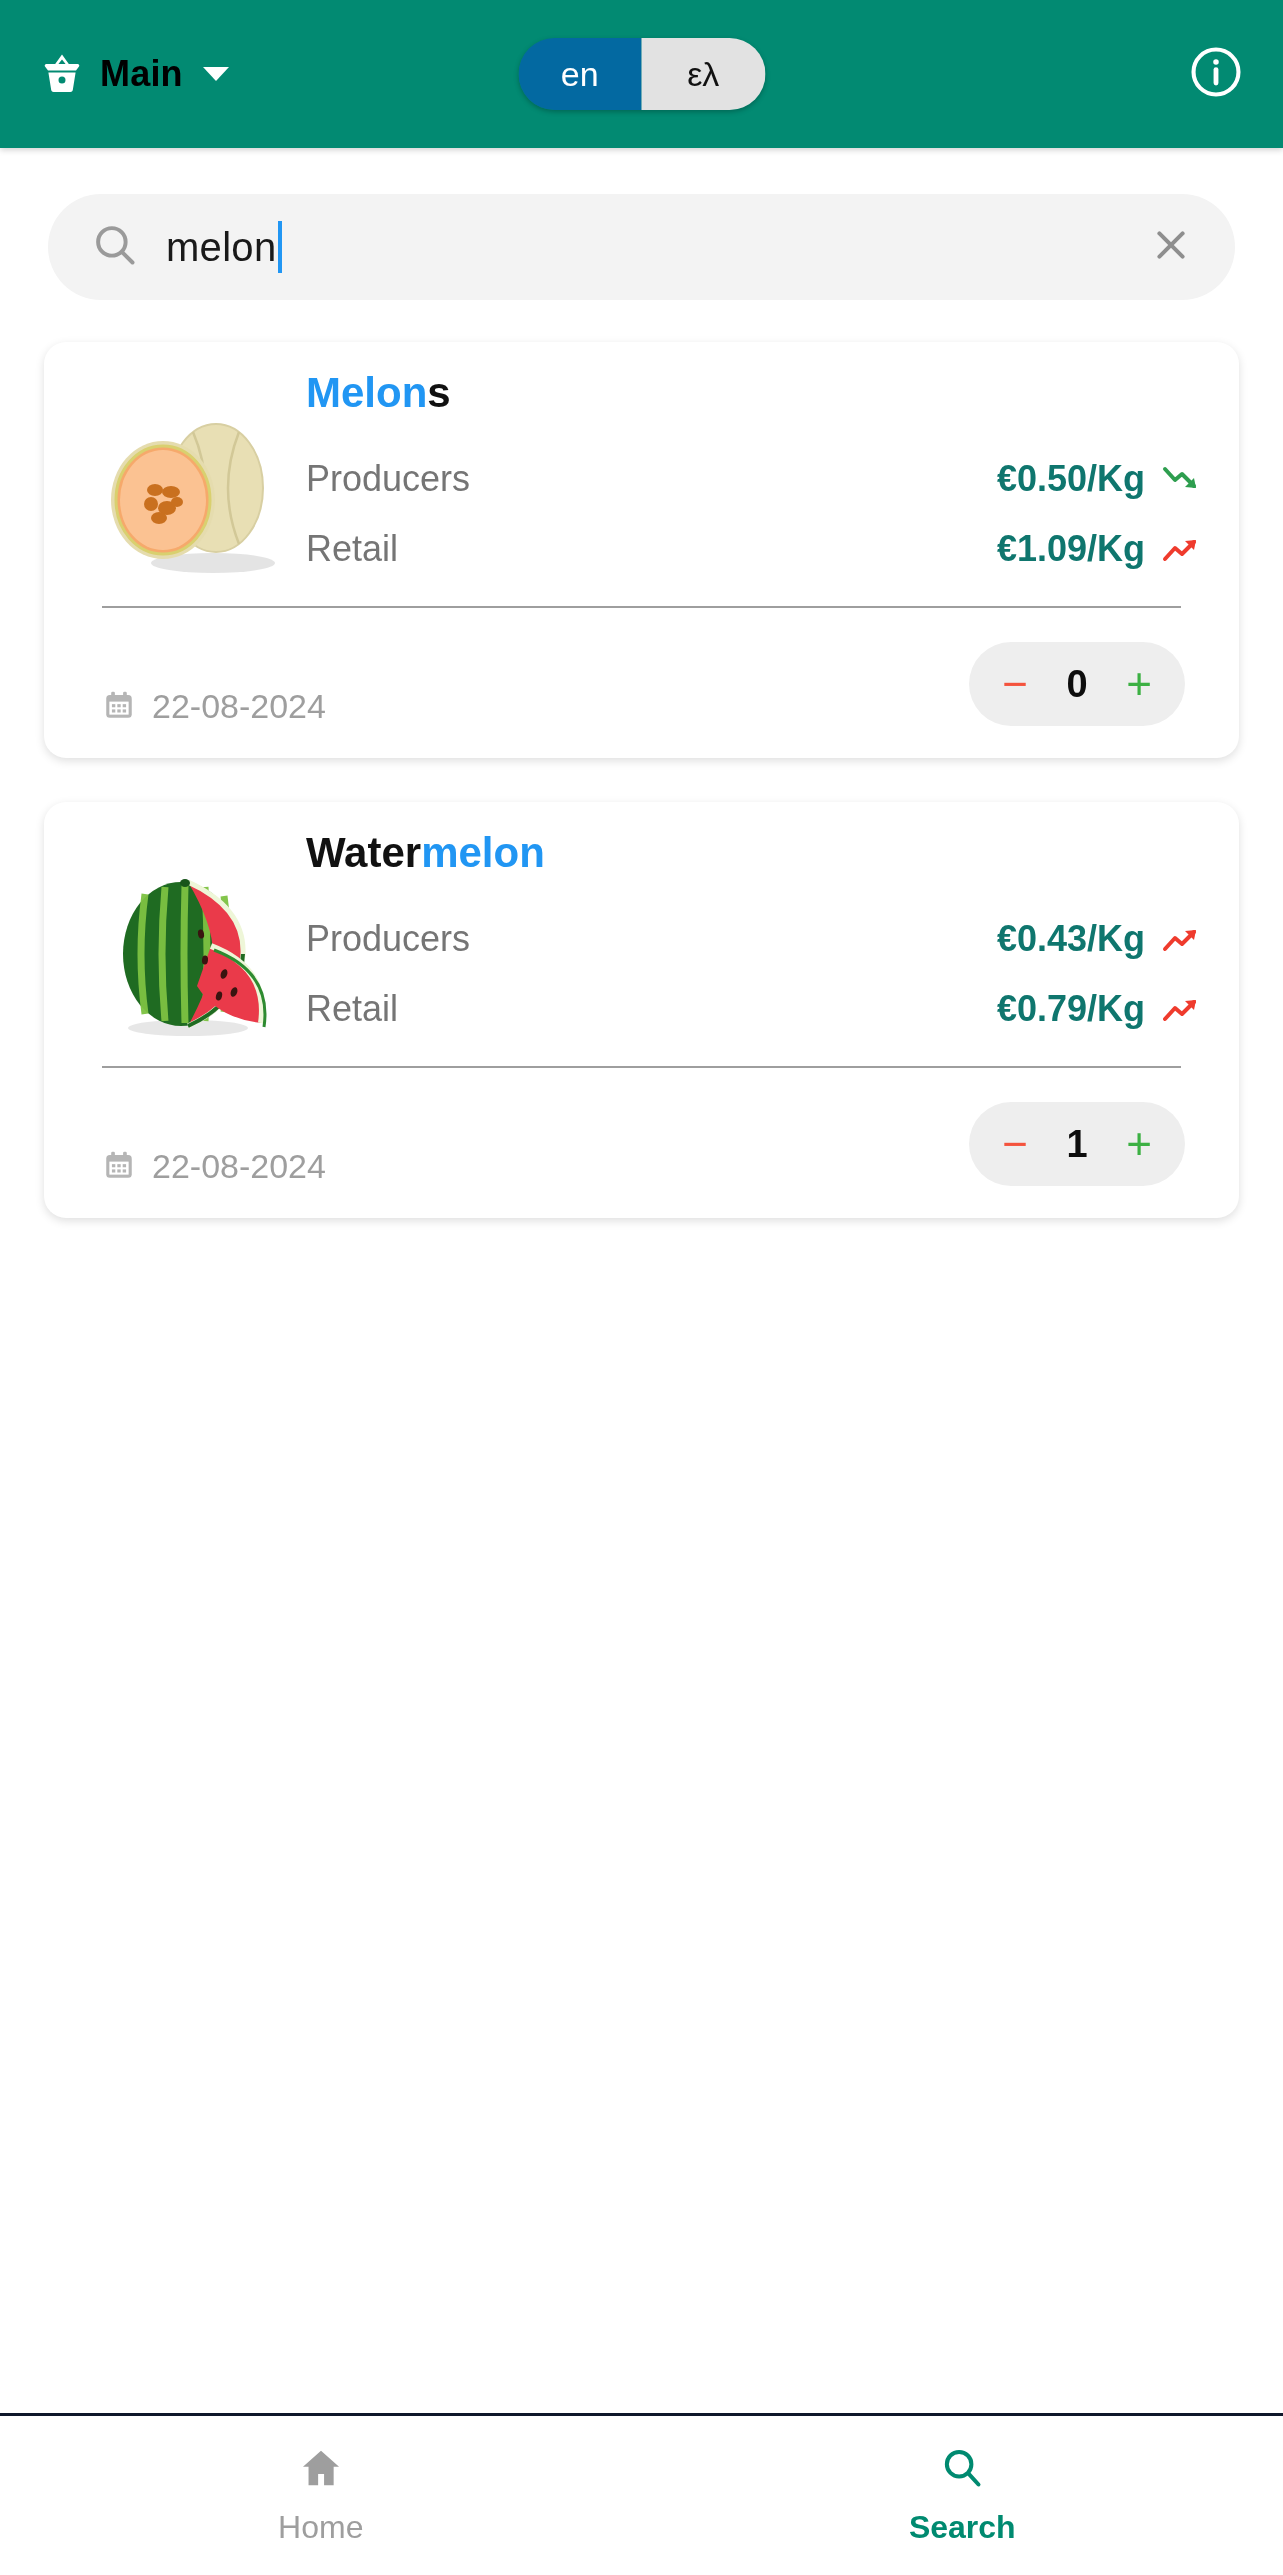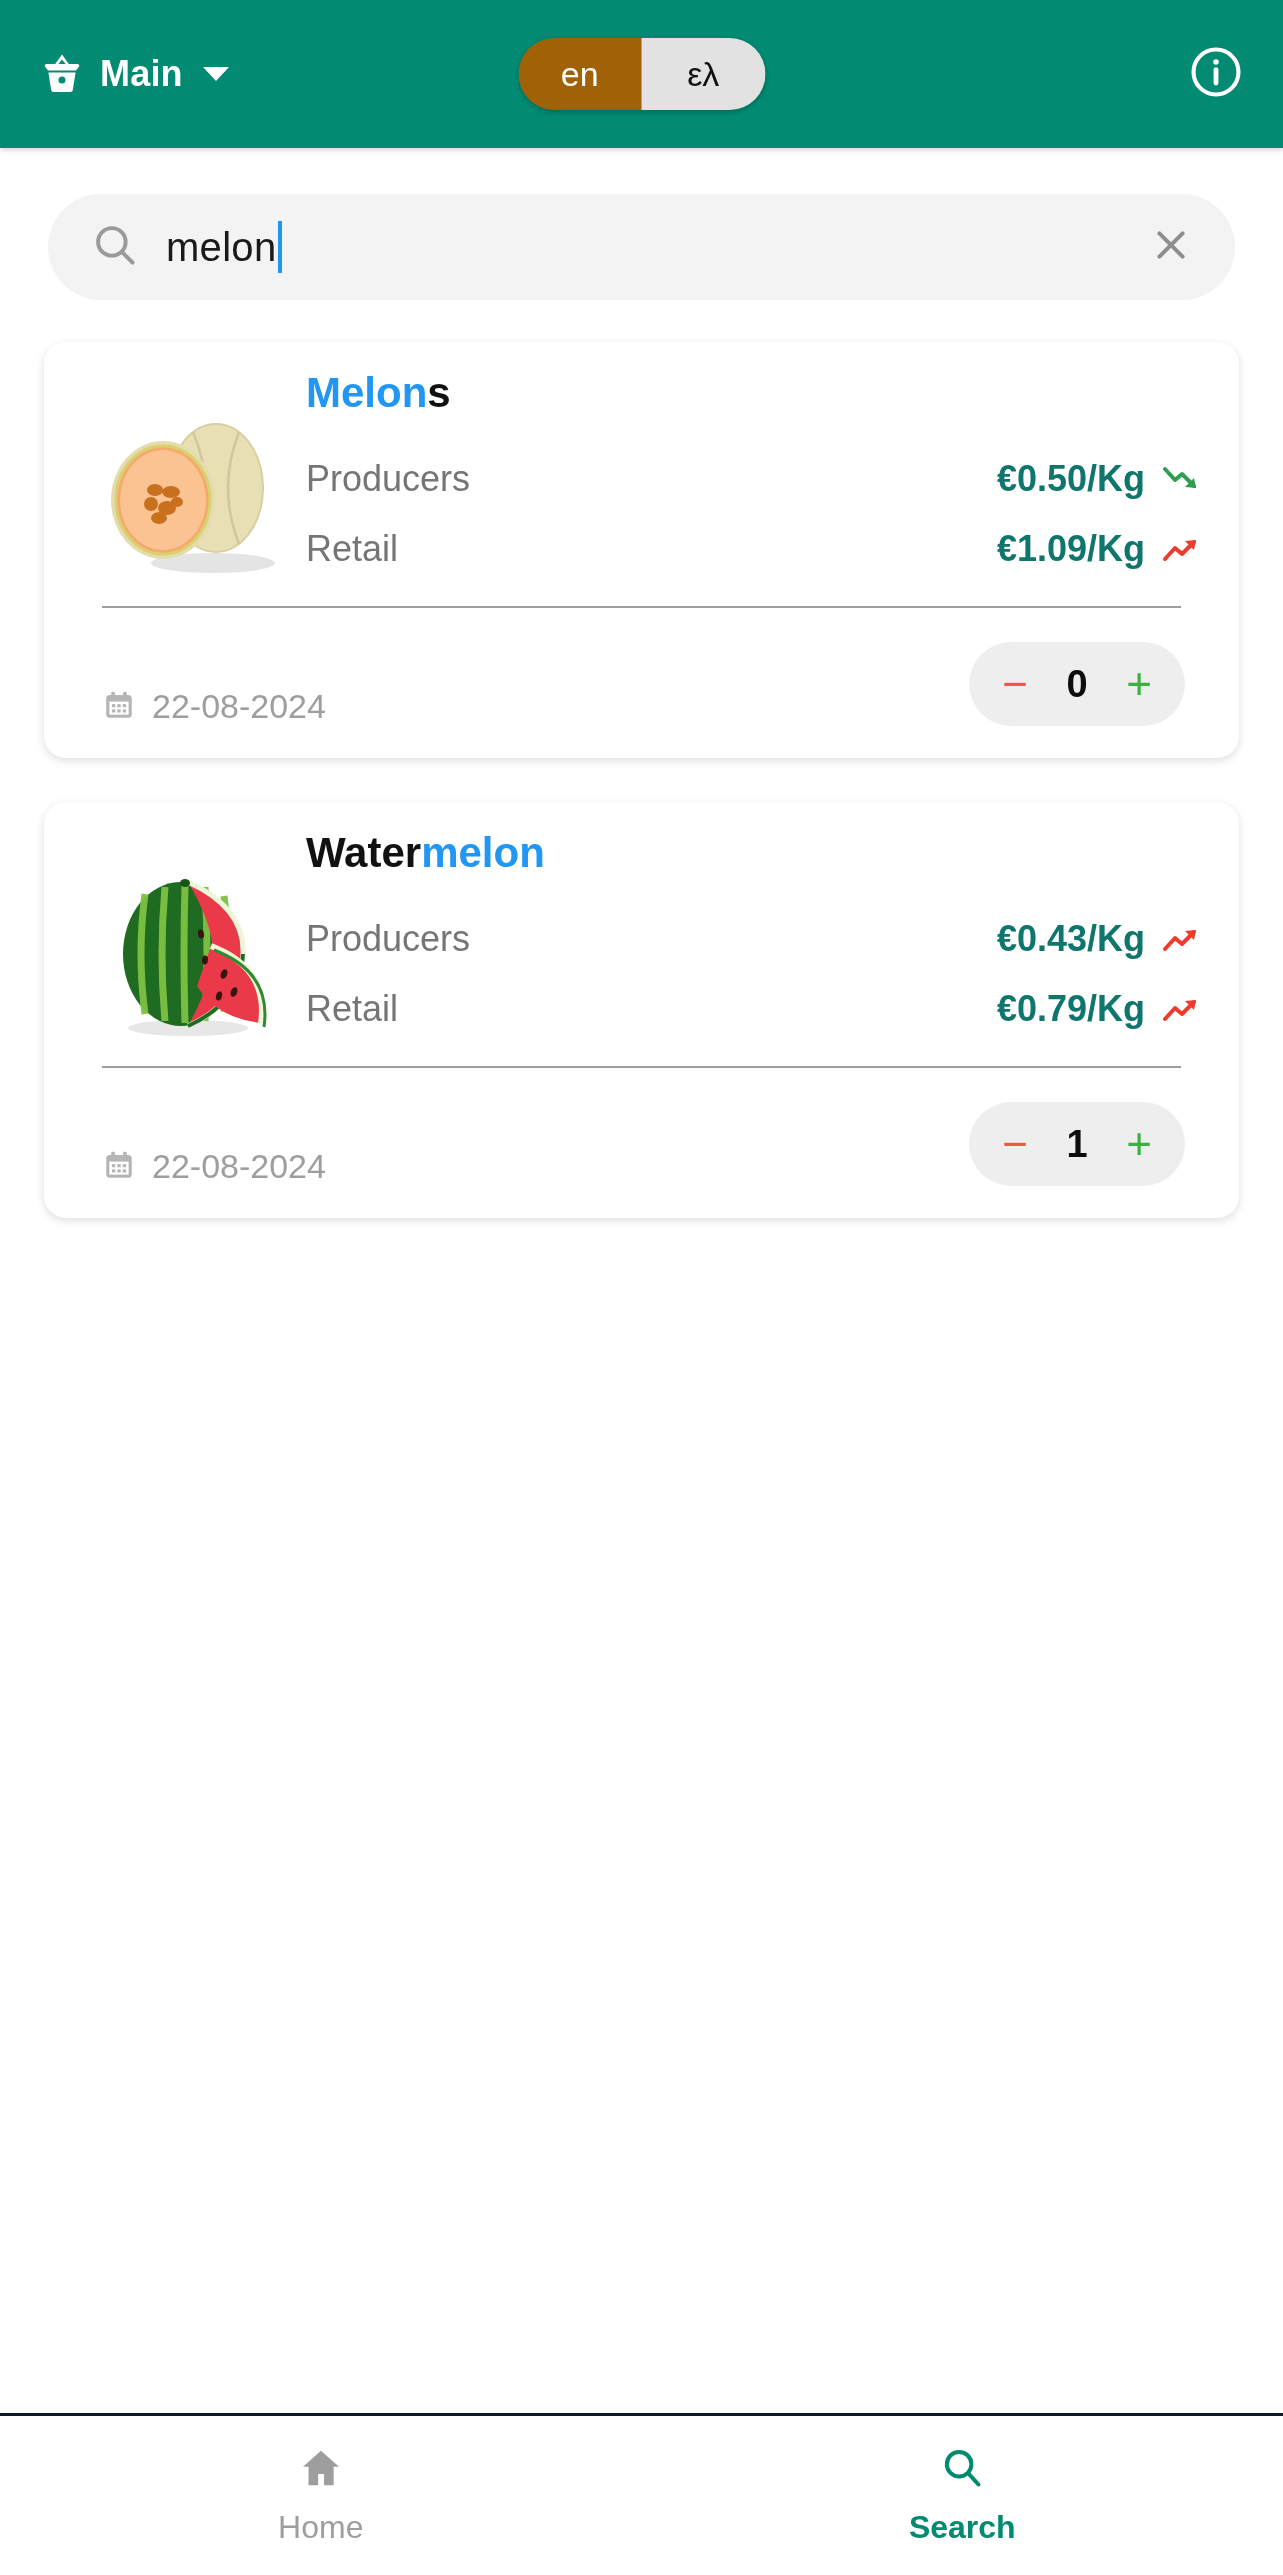--- a/index.html
+++ b/index.html
@@ -32,21 +32,21 @@
     z-index: 5;
   }
   .brand {
     display: flex;
     align-items: center;
     gap: 14px;
     cursor: pointer;
   }
   .basket-icon { width: 48px; height: 48px; display:block; }
   .brand-label {
-    color: #ffffff;
+    color: #000000;
     font-size: 36px;
     font-weight: 700;
     letter-spacing: .2px;
     text-align: right;
   }
   .caret {
     width: 0; height: 0;
     border-left: 13px solid transparent;
     border-right: 13px solid transparent;
     border-top: 14px solid #ffffff;
@@ -66,21 +66,21 @@
   }
   .lang-opt {
     flex: 1 1 50%;
     display: flex;
     align-items: center;
     justify-content: center;
     font-size: 34px;
     cursor: pointer;
     user-select: none;
   }
-  .lang-opt.inactive { background: #a16207; color: #ffffff; }
+  .lang-opt.inactive { background: #0369a1; color: #ffffff; }
   .lang-opt.active { background: #e2e2e2; color: #111111; }
 
   .info-btn {
     margin-left: auto;
     width: 58px; height: 58px;
     cursor: pointer;
     display: flex; align-items: center; justify-content: center;
   }
 
   

